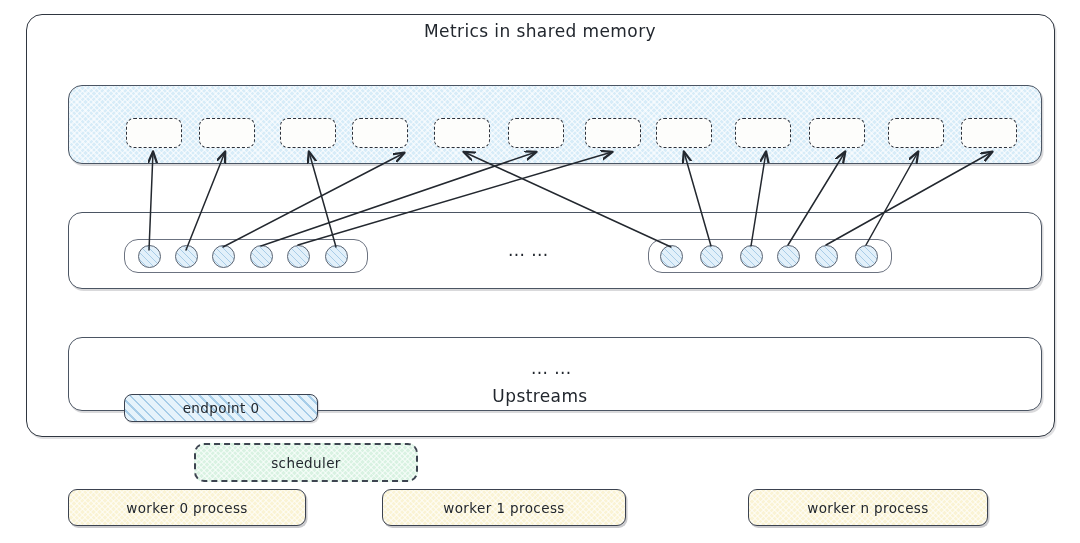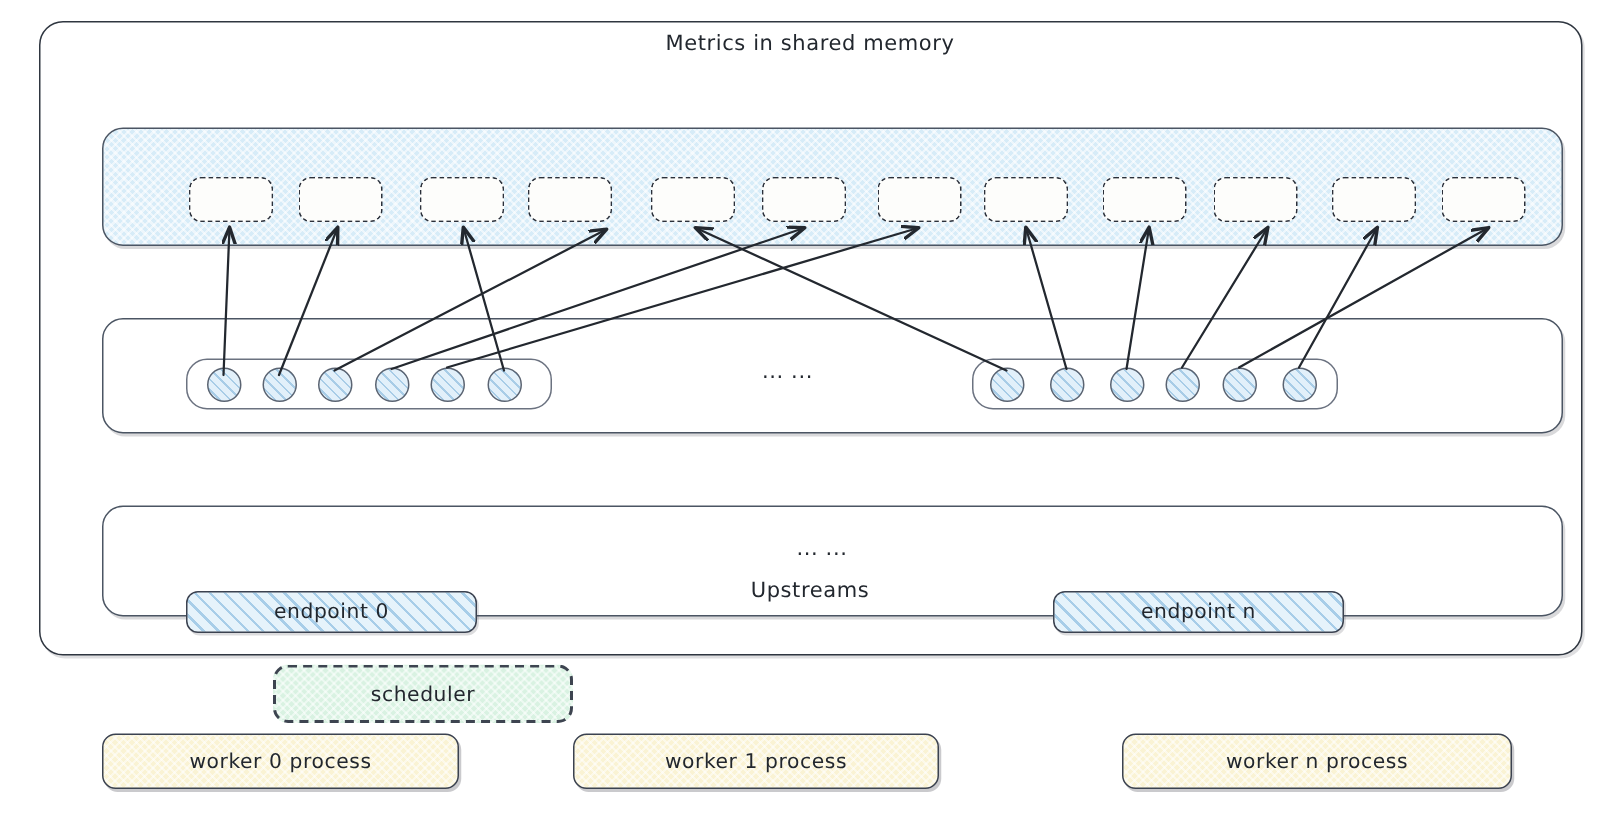--- a/index.html
+++ b/index.html
@@ -7,21 +7,21 @@
     width:1080px;height:543px;
     background:#ffffff;
     font-family:"DejaVu Sans","Liberation Sans",sans-serif;
     overflow:hidden;
     position:relative;
   }
   #stage{position:absolute;left:0;top:0;width:1080px;height:543px;}
   .lbl{
     position:absolute;
     color:#22272e;
-    font-size:14px;
+    font-size:17px;
     letter-spacing:.4px;
     white-space:nowrap;
     -webkit-font-smoothing:antialiased;
   }
   .box{position:absolute;box-sizing:border-box;}
 
   
   #shm{
     left:26px;top:14px;width:1029px;height:423px;
     border:1.3px solid #2f3640;border-radius:16px;
@@ -78,40 +78,40 @@
     margin-top:36px;
   }
   #ep0{left:124px;width:192px;}
   #epn{left:702px;width:192px;}
   .ctr{
     position:absolute;inset:0;display:flex;align-items:center;justify-content:center;
     font-size:13.5px;color:#22272e;letter-spacing:.4px;
   }
   
   #sched{
-    left:182px;top:443px;width:200px;height:39px;
+    left:194px;top:443px;width:224px;height:39px;
     border:2px dashed #3d4450;border-radius:10px;
     background-color:#d9f2e2;
     background-image:
       repeating-linear-gradient(45deg,rgba(255,255,255,.5) 0 1.4px,transparent 1.4px 4px),
       repeating-linear-gradient(-45deg,rgba(255,255,255,.5) 0 1.4px,transparent 1.4px 4px);
   }
   
   .worker{
     position:absolute;top:489px;height:35px;
     border:1.5px solid #3b4250;border-radius:9px;
     background-color:#faf3d4;
     background-image:
       repeating-linear-gradient(45deg,rgba(255,255,255,.5) 0 1.4px,transparent 1.4px 4px),
       repeating-linear-gradient(-45deg,rgba(255,255,255,.5) 0 1.4px,transparent 1.4px 4px);
     box-shadow:1.5px 2px 0 rgba(80,80,90,.3);
   }
   #w0{left:68px;width:236px;}
   #w1{left:382px;width:242px;}
-  #wn{left:748px;width:238px;padding-left:20px;}
+  #wn{left:748px;width:238px;}
 
   #arrows{position:absolute;left:0;top:0;width:1080px;height:543px;pointer-events:none;}
   #arrows path{fill:none;stroke:#23282f;stroke-width:1.5px;stroke-linecap:round;}
 
   .title{position:absolute;left:0;width:1080px;text-align:center;}
 </style>
 </head>
 <body>
 
 <div id="stage">
@@ -151,23 +151,20 @@
   <div class="circ" style="left:777px;"></div>
   <div class="circ" style="left:815px;"></div>
   <div class="circ" style="left:855px;"></div>
 
   <div class="lbl" style="left:508px;top:240px;">... ...</div>
 
   <div class="box" id="ups"></div>
   <div class="endpoint" id="ep0">
     <div class="ctr">endpoint 0</div>
   </div>
-  <div class="endpoint" id="epn">
-    <div class="ctr">endpoint n</div>
-  </div>
   <div class="lbl" style="left:531px;top:358px;">... ...</div>
   <div class="lbl title" style="top:386px;">Upstreams</div>
 
   <div class="box" id="sched">
     <div class="ctr">scheduler</div>
   </div>
 
   <div class="worker" id="w0">
     <div class="ctr">worker 0 process</div>
   </div>

